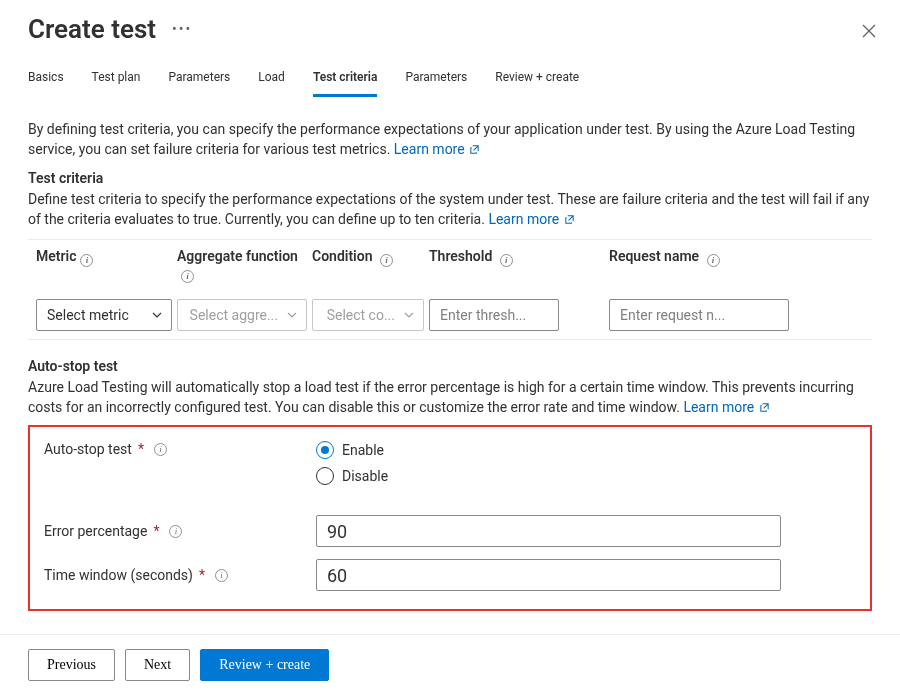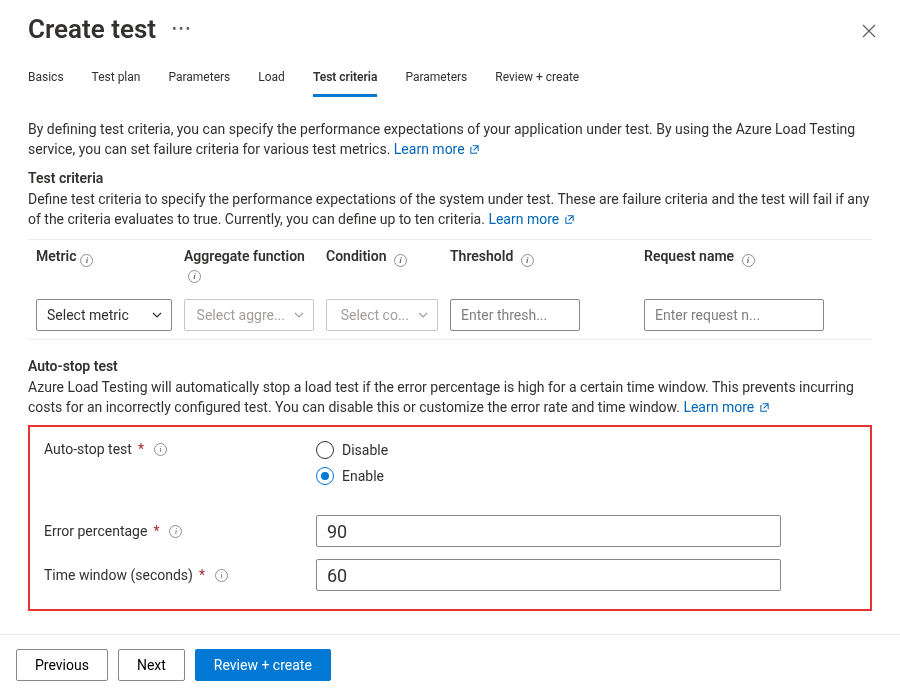--- a/index.html
+++ b/index.html
@@ -76,21 +76,21 @@
     font-weight:600;
     margin:10px 0 3px;
   }
   .criteria-table{
     margin-top:10px;
     border-top:1px solid #edebe9;
     border-bottom:1px solid #edebe9;
   }
   .criteria-head,.criteria-row{
     display:flex;
-    gap:12px;
+    gap:5px;
     padding:8px 8px;
   }
   .criteria-head{font-weight:600;}
   .col-metric{width:136px;}
   .col-agg{width:130px;}
   .col-cond{width:112px;}
   .col-thresh{width:130px;}
   .col-gap{width:40px;}
   .col-req{width:180px;}
   .info-icon{
@@ -149,23 +149,24 @@
   .req{color:var(--req);margin:0 2px;}
   .form-row .field-col{flex:1;max-width:465px;}
   .radio-option{display:flex;align-items:center;gap:8px;margin-bottom:8px;cursor:pointer;}
   .radio{width:18px;height:18px;border:1px solid #323130;border-radius:50%;position:relative;display:inline-block;}
   .radio.selected{border-color:var(--primary);}
   .radio.selected::after{content:"";position:absolute;inset:4px;border-radius:50%;background:var(--primary);}
   .footer{
     position:absolute;
     left:0;right:0;bottom:0;
     border-top:1px solid #edebe9;
-    padding:14px 16px 18px;
+    padding:14px 28px 18px;
     display:flex;
     gap:10px;
+    font-family:Liberation Serif, serif;
   }
   .btn{
     height:32px;
     padding:0 18px;
     border:1px solid var(--border);
     background:#fff;
     border-radius:2px;
     font-size:14px;
     cursor:pointer;
     font-family:inherit;
@@ -281,26 +282,26 @@
   <div class="highlight-box">
 
     <div class="form-row" style="align-items:flex-start">
       <div class="label-col">
         <span class="label-text">Auto-stop test</span>
         <span class="req">*</span>
         <span class="info-icon">i</span>
       </div>
       <div class="field-col">
         <div class="radio-option">
+          <span class="radio selected"></span>
+          <span>Enable</span>
+        </div>
+        <div class="radio-option">
           <span class="radio"></span>
           <span>Disable</span>
-        </div>
-        <div class="radio-option">
-          <span class="radio selected"></span>
-          <span>Enable</span>
         </div>
       </div>
     </div>
 
     <div class="form-row" style="margin-top:22px">
       <div class="label-col">
         <span class="label-text">Error percentage</span>
         <span class="req">*</span>
         <span class="info-icon">i</span>
       </div>

